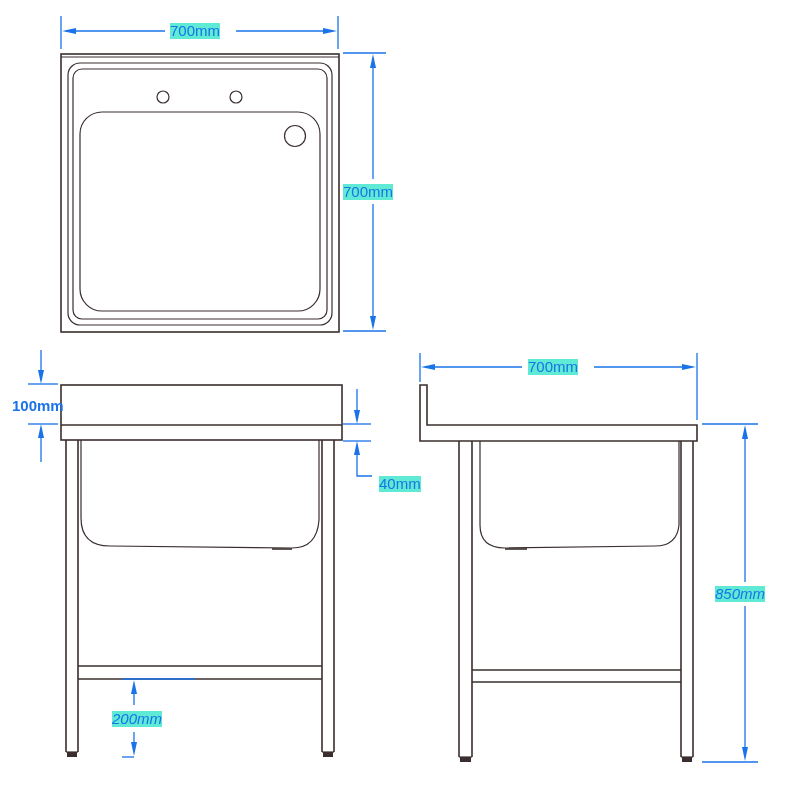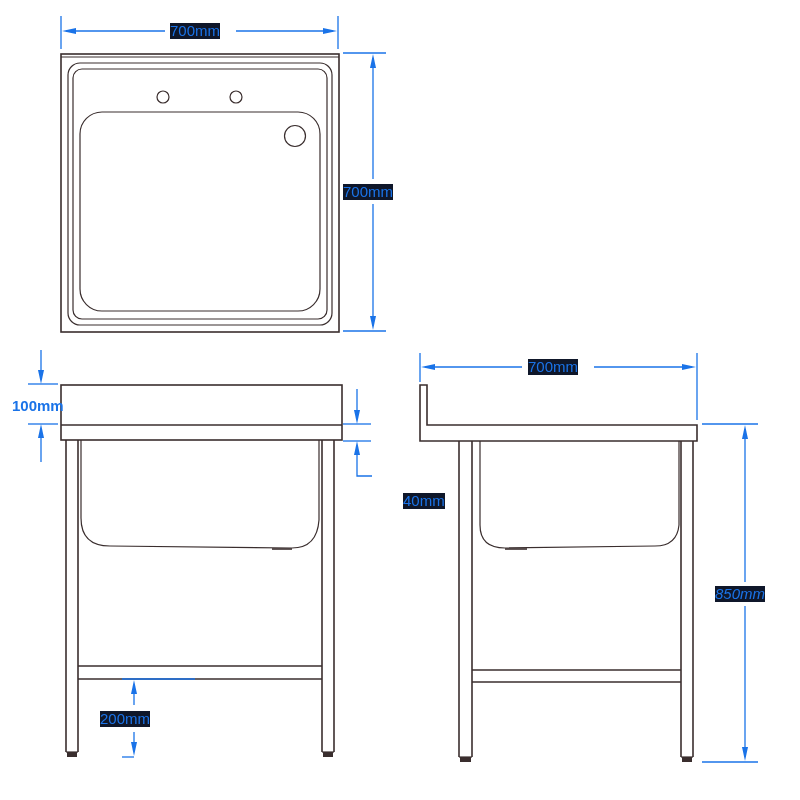--- a/index.html
+++ b/index.html
@@ -2,21 +2,21 @@
 <html><head>
 <meta charset="utf-8">
 <style>
   html, body { margin: 0; padding: 0; background: #ffffff; }
   body { width: 800px; height: 800px; overflow: hidden; position: relative; font-family: "Liberation Sans", sans-serif; }
   svg { position: absolute; left: 0; top: 0; }
   .ln { stroke: #3a2e2e; stroke-width: 1.6; fill: none; }
   .ln-thin { stroke: #3a2e2e; stroke-width: 1.2; fill: none; }
   .dim { stroke: #1a73e8; stroke-width: 1.3; fill: none; }
   .arrow { fill: #1a73e8; }
-  .lbl { position: absolute; color: #1a73e8; font-size: 15px; font-family: "Liberation Sans", sans-serif; white-space: nowrap; background: #0f172a; line-height: 16px; }
+  .lbl { position: absolute; color: #1a73e8; font-size: 15px; font-family: "Liberation Sans", sans-serif; white-space: nowrap; background: #5eead4; line-height: 16px; }
   .lbl.nobg { background: transparent; }
 </style>
 </head>
 <body>
 
 <svg width="800" height="800" viewBox="0 0 800 800">
 
   <g>
 
     <rect class="ln" x="61" y="54" width="278" height="278"></rect>
@@ -134,16 +134,16 @@
     <line class="dim" x1="745" y1="429" x2="745" y2="582"></line>
     <line class="dim" x1="745" y1="606" x2="745" y2="757"></line>
     <polygon class="arrow" points="745,425 742,439 748,439"></polygon>
     <polygon class="arrow" points="745,761 742,747 748,747"></polygon>
   </g>
 </svg>
 
 <div class="lbl" style="left:170px; top:23px;">700mm</div>
 <div class="lbl" style="left:343px; top:184px;">700mm</div>
 <div class="lbl nobg" style="left:12px; top:398px;font-weight:bold;">100mm</div>
-<div class="lbl" style="left:379px; top:493px;margin-left:24px;">40mm</div>
-<div class="lbl" style="left:100px; top:711px;">200mm</div>
+<div class="lbl" style="left:379px; top:476px;">40mm</div>
+<div class="lbl" style="left:112px; top:711px;font-style:italic;">200mm</div>
 <div class="lbl" style="left:528px; top:359px;">700mm</div>
 <div class="lbl" style="left:715px; top:586px;font-style:italic;">850mm</div>
 
 </body></html>

